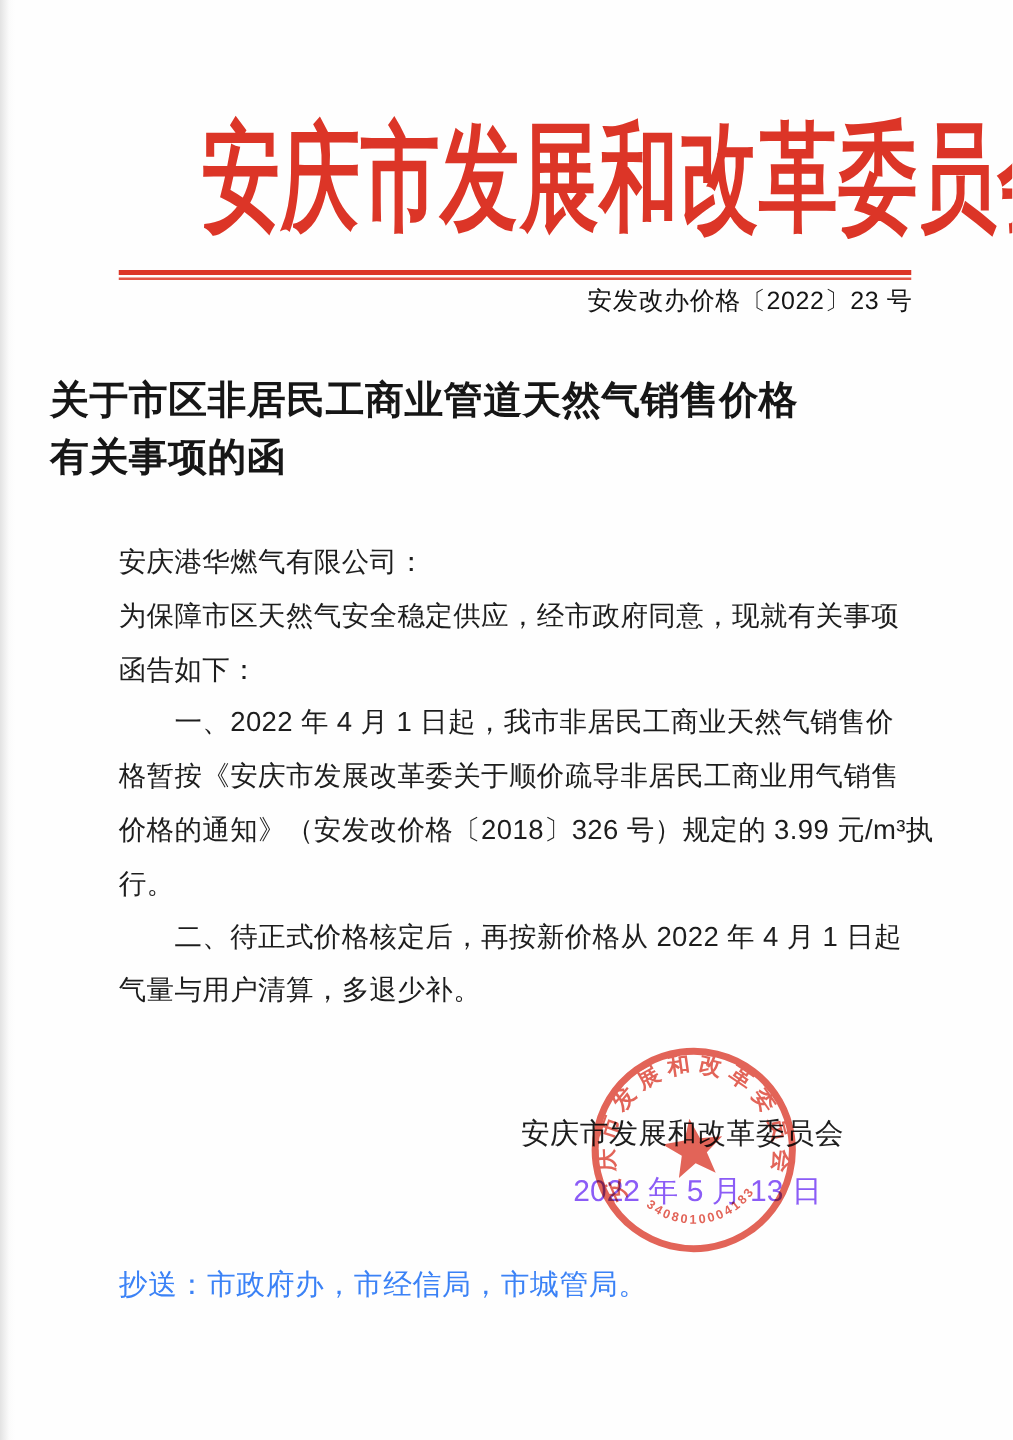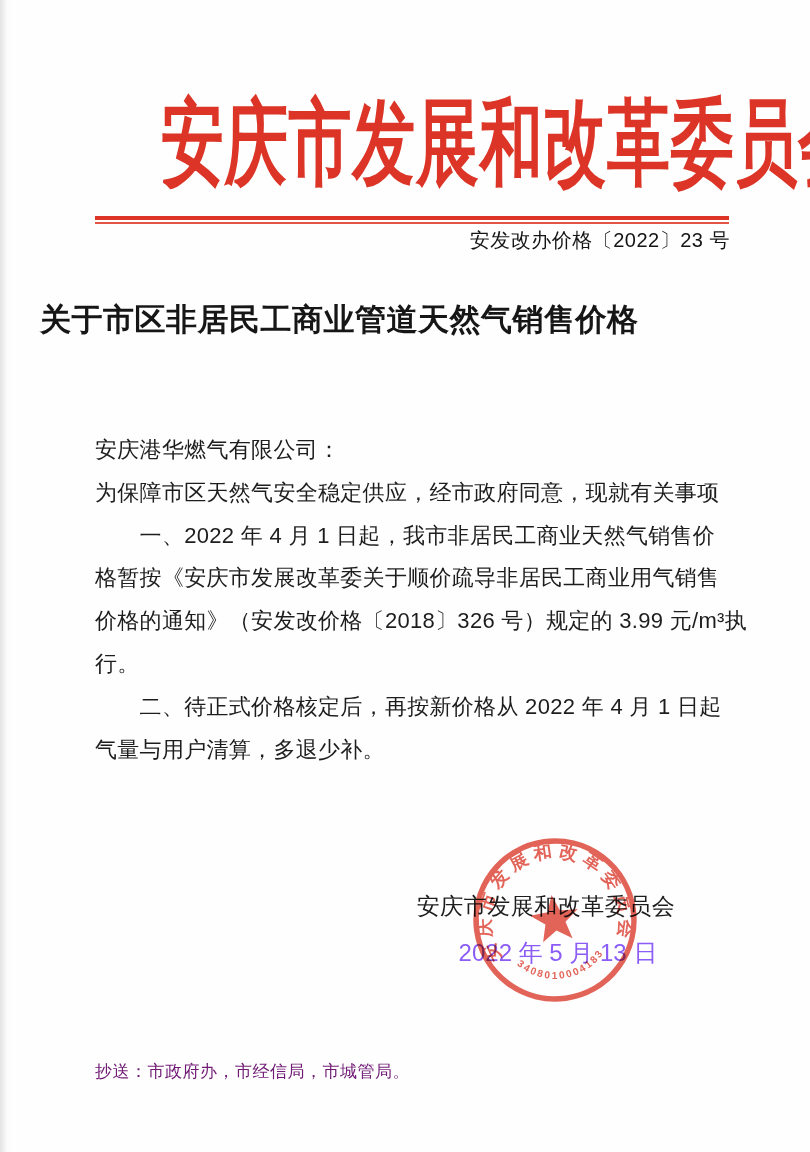--- a/index.html
+++ b/index.html
@@ -66,46 +66,48 @@
     font-size: 24px; white-space: nowrap; color: #8b5cf6;
   }
   .seal {
     position: absolute; left: 469px; top: 834px;
     width: 172px; height: 172px;
     transform: rotate(-8deg);
     opacity: 0.82;
     mix-blend-mode: multiply;
   }
   .cc-line {
-    position: absolute; top: 1060px; left: 95px;
-    font-size: 17px; letter-spacing: 0.5px; white-space: nowrap; color: #701a75;
+    position: absolute; top: 1012px; left: 95px;
+    font-size: 23px; letter-spacing: 0.5px; white-space: nowrap; color: #3b82f6;
   }
 </style>
 </head>
 <body>
 
 <div class="page">
 
   <div class="left-edge"></div>
 
   <div class="agency-wrap">
     <div class="agency">安庆市发展和改革委员会</div>
   </div>
 
   <div class="redline"></div>
 
   <div class="docnum">安发改办价格〔2022〕23 号</div>
 
   <div class="doc-title">
     <div>关于市区非居民工商业管道天然气销售价格</div>
+    <div>有关事项的函</div>
   </div>
 
   <div class="body-block">
     <div class="body-line">安庆港华燃气有限公司：</div>
     <div class="body-line">为保障市区天然气安全稳定供应，经市政府同意，现就有关事项</div>
+    <div class="body-line">函告如下：</div>
     <div class="body-line">　　一、2022 年 4 月 1 日起，我市非居民工商业天然气销售价</div>
     <div class="body-line">格暂按《安庆市发展改革委关于顺价疏导非居民工商业用气销售</div>
     <div class="body-line">价格的通知》（安发改价格〔2018〕326 号）规定的 3.99 元/m³执</div>
     <div class="body-line">行。</div>
     <div class="body-line">　　二、待正式价格核定后，再按新价格从 2022 年 4 月 1 日起</div>
     <div class="body-line">气量与用户清算，多退少补。</div>
   </div>
 
   <div class="sig-org">安庆市发展和改革委员会</div>
   <div class="sig-date">2022 年 5 月 13 日</div>

